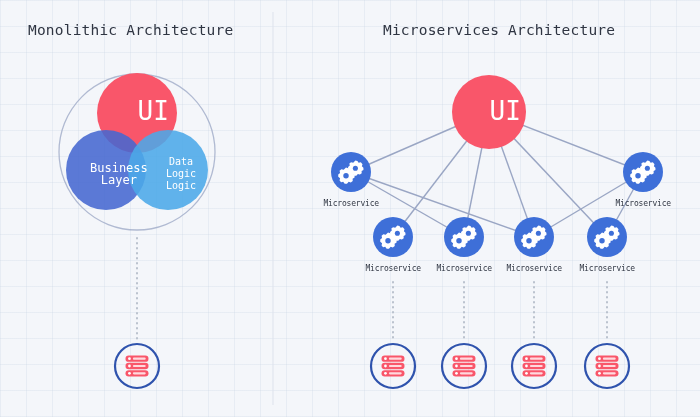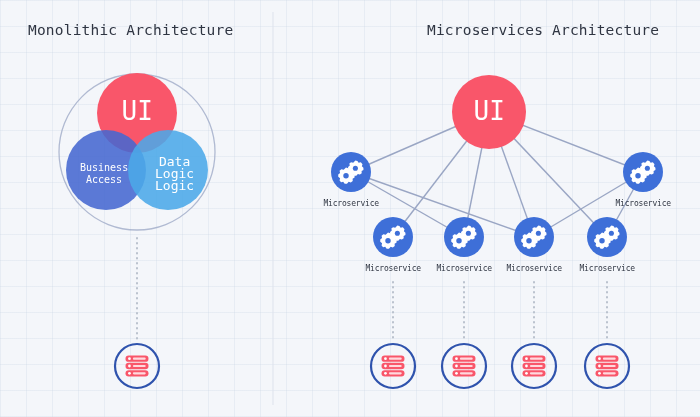--- a/index.html
+++ b/index.html
@@ -13,21 +13,21 @@
     background-image:
       linear-gradient(to right, rgba(203,213,228,.30) 1px, transparent 1px),
       linear-gradient(to bottom, rgba(203,213,228,.30) 1px, transparent 1px);
     background-size:26px 26px;
     pointer-events:none;}
   #svg{position:absolute;inset:0;}
   .lbl{position:absolute;color:#2f3542;white-space:nowrap;}
   .panel-title{font-size:14.5px;letter-spacing:.2px;}
   .ms-label{font-size:8px;color:#2f3542;letter-spacing:-.2px;}
   .venn-text{font-size:9.5px;line-height:11px;color:#ffffff;text-align:center;}
-  .ui-text{color:#ffffff;font-weight:400;}
+  .ui-text{color:#ffffff;font-weight:400;margin-left:16px;}
 </style>
 </head>
 <body>
 
 <div id="stage">
   <div id="grid"></div>
 
   <svg id="svg" width="700" height="417" viewBox="0 0 700 417">
     <defs>
 
@@ -134,31 +134,31 @@
           <use href="#db-stack" transform="translate(534,366) scale(0.92)"></use>
         </g>
         <g>
           <circle cx="607" cy="366" r="22" fill="none" stroke="#2f53ad" stroke-width="2.2"></circle>
           <use href="#db-stack" transform="translate(607,366) scale(0.92)"></use>
         </g>
       </g>
   </svg>
 
   <div class="lbl panel-title" id="title-mono" style="left: 28px; top: 22px;">Monolithic Architecture</div>
-  <div class="lbl panel-title" id="title-micro" style="left: 383px; top: 22px; margin-left: 44px;">Microservices Architecture</div>
+  <div class="lbl panel-title" id="title-micro" style="left: 383px; top: 22px;">Microservices Architecture</div>
 
   <div id="html-labels">
       <div class="lbl ui-text" style="font-size: 26px; line-height: 28px; left: 121.5px; top: 97px;">
         <div>UI</div>
       </div>
-      <div class="lbl venn-text" style="font-size: 10px; line-height: 12px; left: 80px; top: 162px;">
+      <div class="lbl venn-text" style="font-size: 12px; line-height: 12px; left: 90px; top: 162px;">
         <div>Business</div>
-        <div>Access</div>
+        <div>Layer</div>
       </div>
-      <div class="lbl venn-text" style="font-size: 13px; line-height: 12px; left: 155px; top: 156px;">
+      <div class="lbl venn-text" style="font-size: 10px; line-height: 12px; left: 166px; top: 156px;">
         <div>Data</div>
         <div>Logic</div>
         <div>Logic</div>
       </div>
       <div class="lbl ui-text" style="font-size: 26px; line-height: 28px; left: 473.5px; top: 97px;">
         <div>UI</div>
       </div>
       <div class="lbl ms-label" style="font-size: 8px; line-height: 10px; left: 323.5px; top: 199px;">
         <div>Microservice</div>
       </div>

